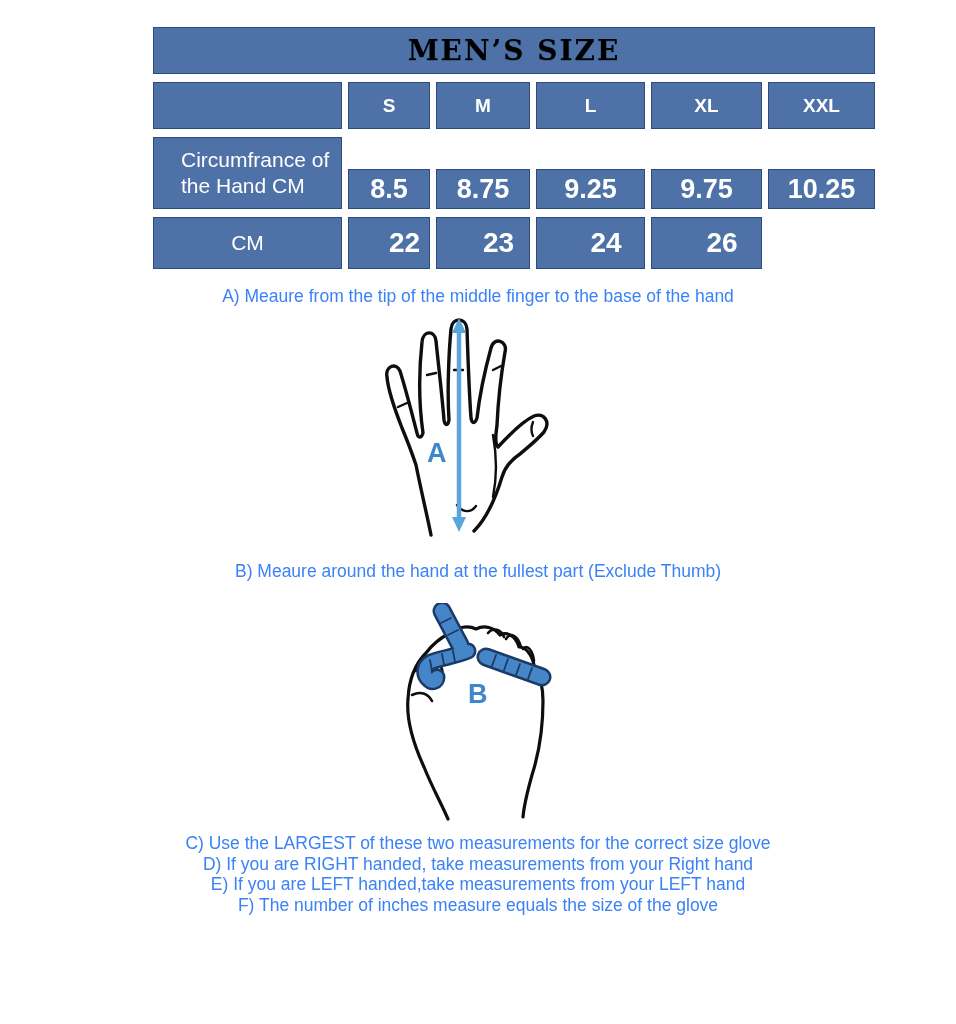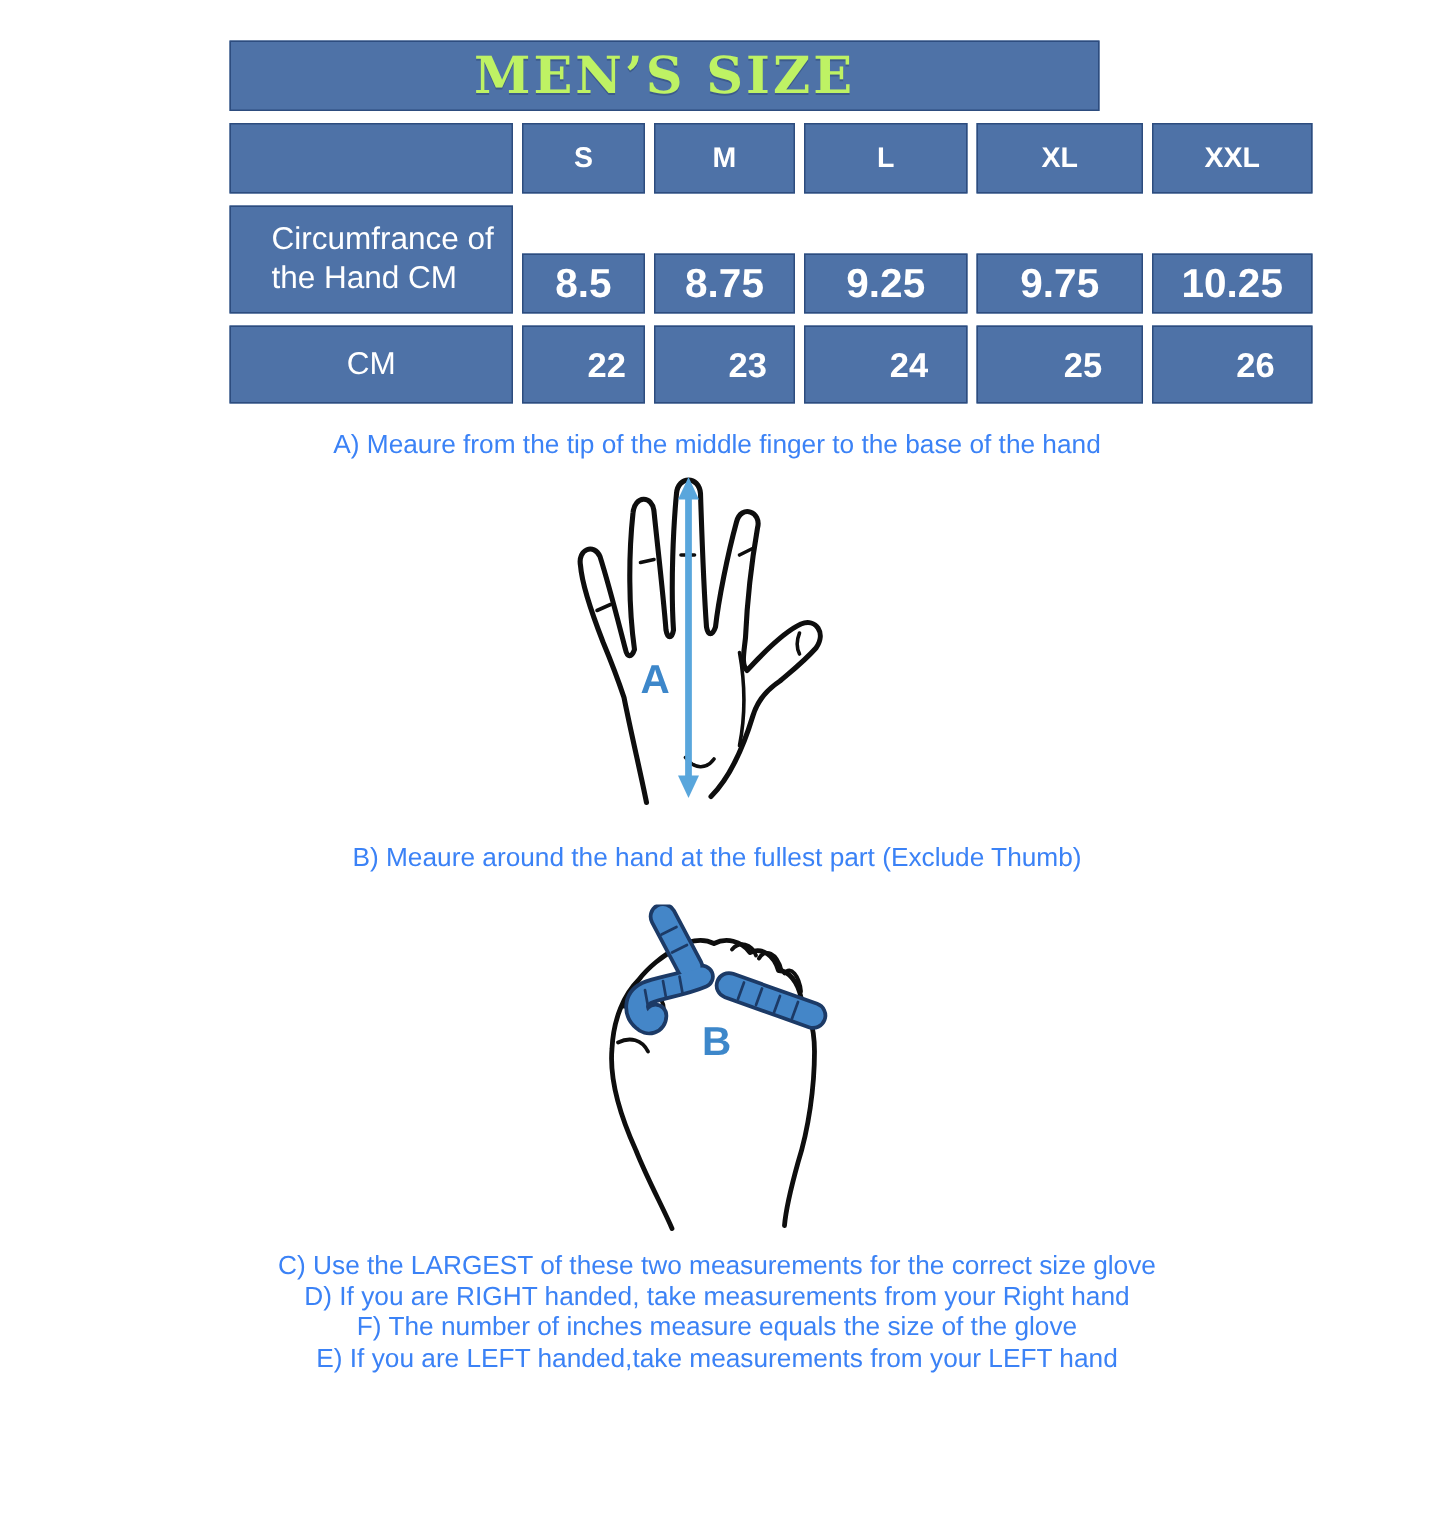--- a/index.html
+++ b/index.html
@@ -8,27 +8,27 @@
     width:956px;height:1024px;
     background:#ffffff;
     font-family:"Liberation Sans", sans-serif;
     overflow:hidden;
     margin:0 auto;
   }
   
   .size-table{position:absolute;left:153px;top:27px;width:722px;}
   .tbl-header{
     box-sizing:border-box;
-    width:580px;height:47px;
+    width:722px;height:47px;
     background:#4e72a7;
     border:1px solid #2d4c7e;
-    color:#bef264;
+    color:#000000;
     font-family:"DejaVu Serif", serif;
     font-weight:800;
-    font-size:34px;
+    font-size:28px;
     letter-spacing:2px;
     display:flex;align-items:center;justify-content:center;
     margin-bottom:8px;
     text-shadow:0 1px 0 rgba(30,50,90,.35);
   }
   .tbl-grid{
     display:grid;
     grid-template-columns:189px 82px 94px 109px 111px 107px;
     grid-template-rows:47px 72px 52px;
     column-gap:6px;row-gap:8px;
@@ -38,21 +38,21 @@
     background:#4e72a7;
     border:1px solid #2d4c7e;
     color:#ffffff;
     display:flex;align-items:center;justify-content:center;
     text-align:center;
   }
   .head-cell{font-size:19px;font-weight:bold;}
   .row-label{font-size:21px;font-weight:400;line-height:26px;}
   .row-label.left{justify-content:flex-start;text-align:left;padding-left:27px;}
   .num-big{font-size:27px;font-weight:bold;margin-top:32px;}
-  .num-med{font-size:23px;font-weight:bold;padding-left:31px;}
+  .num-med{font-size:28px;font-weight:bold;padding-left:31px;}
   
   .note{
     position:absolute;left:0;width:956px;
     text-align:center;
     color:#3b82f6;
     font-size:17.5px;
     line-height:20.5px;
   }
   .note-a{top:286px;}
   .note-b{top:561px;}
@@ -87,21 +87,20 @@
       <div class="cell num-big">8.5</div>
       <div class="cell num-big">8.75</div>
       <div class="cell num-big">9.25</div>
       <div class="cell num-big">9.75</div>
       <div class="cell num-big">10.25</div>
 
       <div class="cell row-label">CM</div>
       <div class="cell num-med">22</div>
       <div class="cell num-med">23</div>
       <div class="cell num-med">24</div>
-      <div class="cell num-med">25</div>
       <div class="cell num-med">26</div>
     </div>
   </div>
 
   <div class="note note-a">A) Meaure from the tip of the middle finger to the base of the hand</div>
 
   <svg class="hand-a" width="172" height="232" viewBox="0 0 172 232">
 
     <path d="M 50 220
          C 46 200 40 175 35 150
@@ -193,17 +192,17 @@
         <line x1="124" y1="61" x2="120" y2="72"></line>
         <line x1="136" y1="65" x2="132" y2="76"></line>
       </g>
     </g>
     <text class="diagram-label" x="72" y="100">B</text>
   </svg>
 
   <div class="note note-block">
     <div>C) Use the LARGEST of these two measurements for the correct size glove</div>
     <div>D) If you are RIGHT handed, take measurements from your Right hand</div>
+    <div>E) If you are LEFT handed,take measurements from your LEFT hand</div>
     <div>F) The number of inches measure equals the size of the glove</div>
-    <div>E) If you are LEFT handed,take measurements from your LEFT hand</div>
   </div>
 
 </div>
 
 </body></html>

